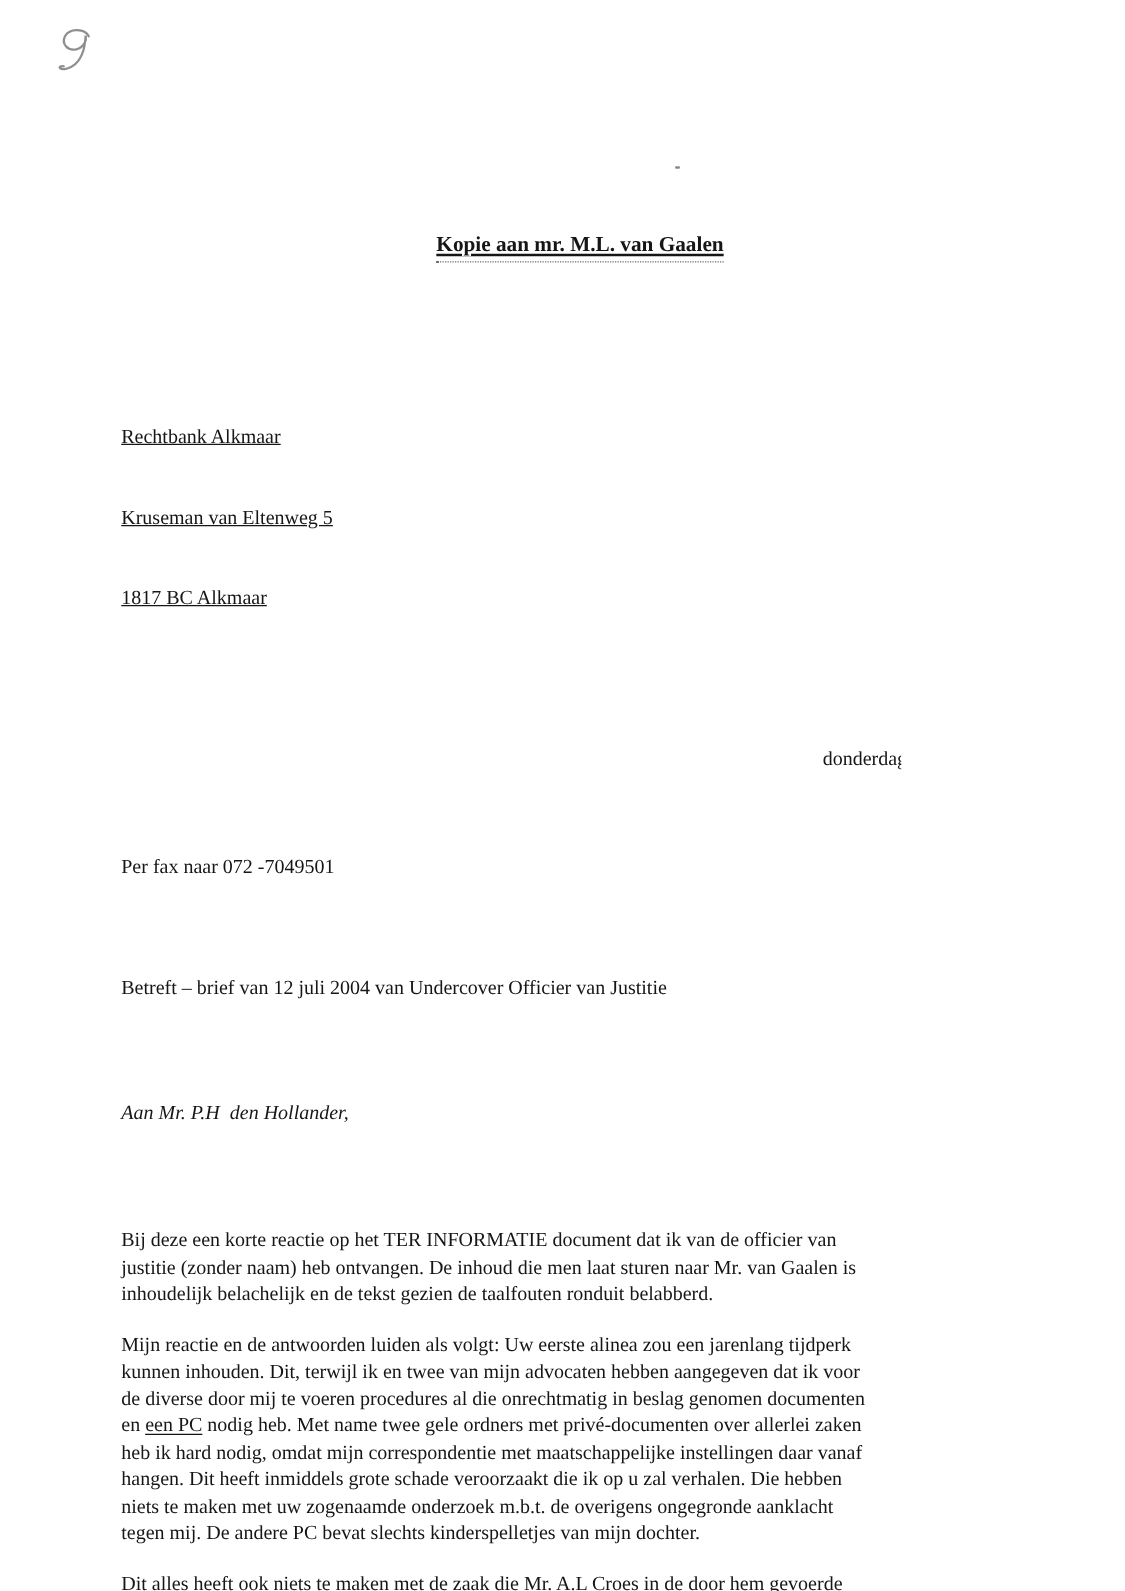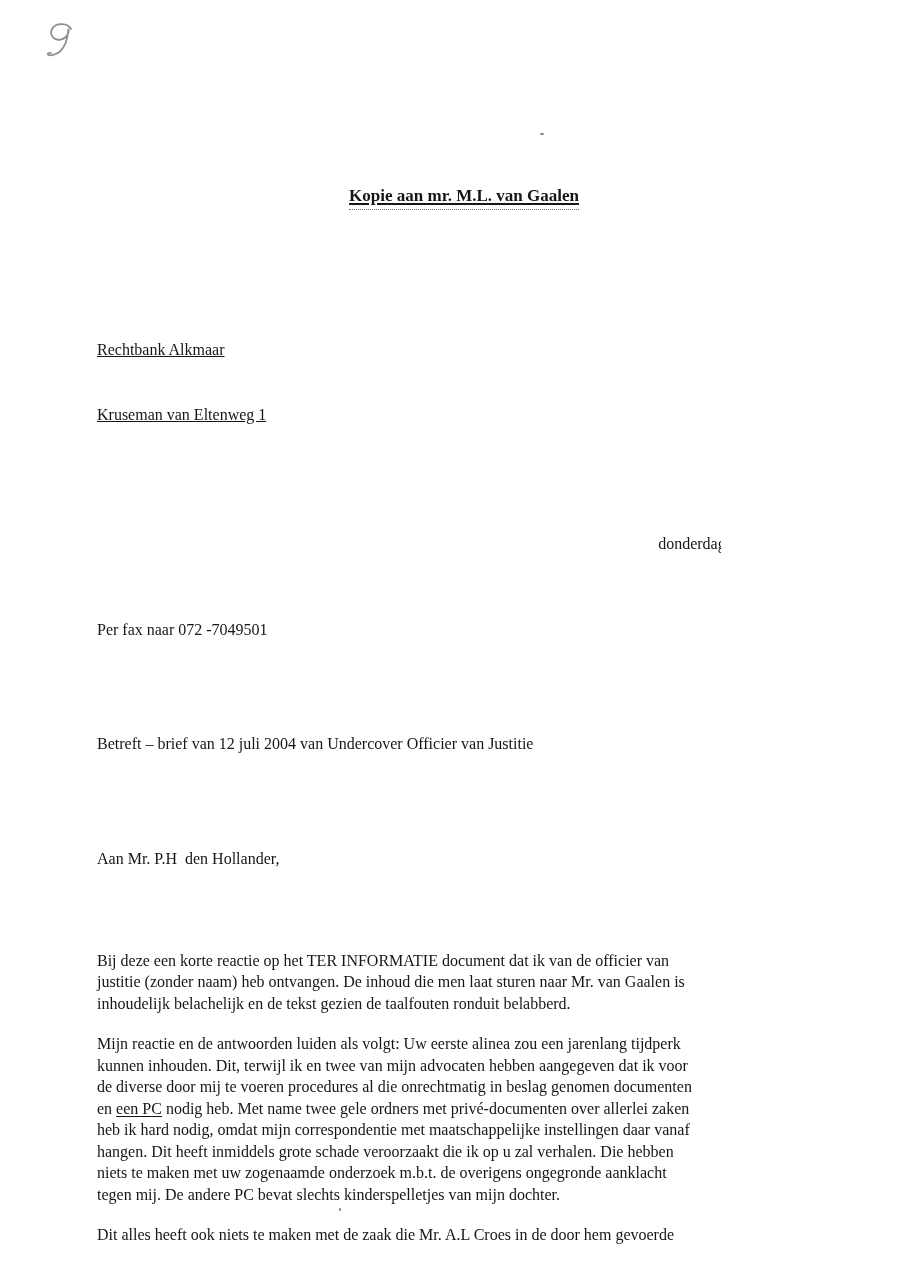--- a/index.html
+++ b/index.html
@@ -52,22 +52,22 @@
     text-underline-offset: 2px;
     border-bottom: 1px dotted #6f6f6f;
     padding-bottom: 2px;
   }
   .addr div { line-height: 21.5px; text-decoration: underline; }
   .date-row {
     text-align: right;
     line-height: 21.5px;
   }
   .fax { line-height: 21.5px; }
-  .subject { margin-top: 28px; }
-  .salutation { margin-top: 29px; }
+  .subject { margin-top: 11px; }
+  .salutation { margin-top: 14px; font-style: italic; }
   .body { margin-top: 16px; }
   .body p.para { margin: 4px 0 19px 0; }
   .body p.para:last-child { margin-bottom: 0; }
   .body .line { display: block; }
   .body .u {
     text-decoration: underline;
     text-underline-offset: 2px;
   }
 </style>
 </head>
@@ -83,21 +83,22 @@
   <div class="speck s2"></div>
 
   <div class="content">
 
     <div class="title-row">
       <span class="title">Kopie aan mr. M.L. van Gaalen</span>
     </div>
 
     <div class="addr">
       <div>Rechtbank Alkmaar</div>
-      <div>Kruseman van Eltenweg 1</div>
+      <div>Kruseman van Eltenweg 5</div>
+      <div>1817 BC Alkmaar</div>
     </div>
 
     <div class="date-row">donderdag 22 juli 2000</div>
 
     <div class="fax">Per fax naar 072 -7049501</div>
 
     <div class="subject">Betreft – brief van 12 juli 2004 van Undercover Officier van Justitie</div>
 
     <div class="salutation">Aan Mr. P.H  den Hollander,</div>
 

